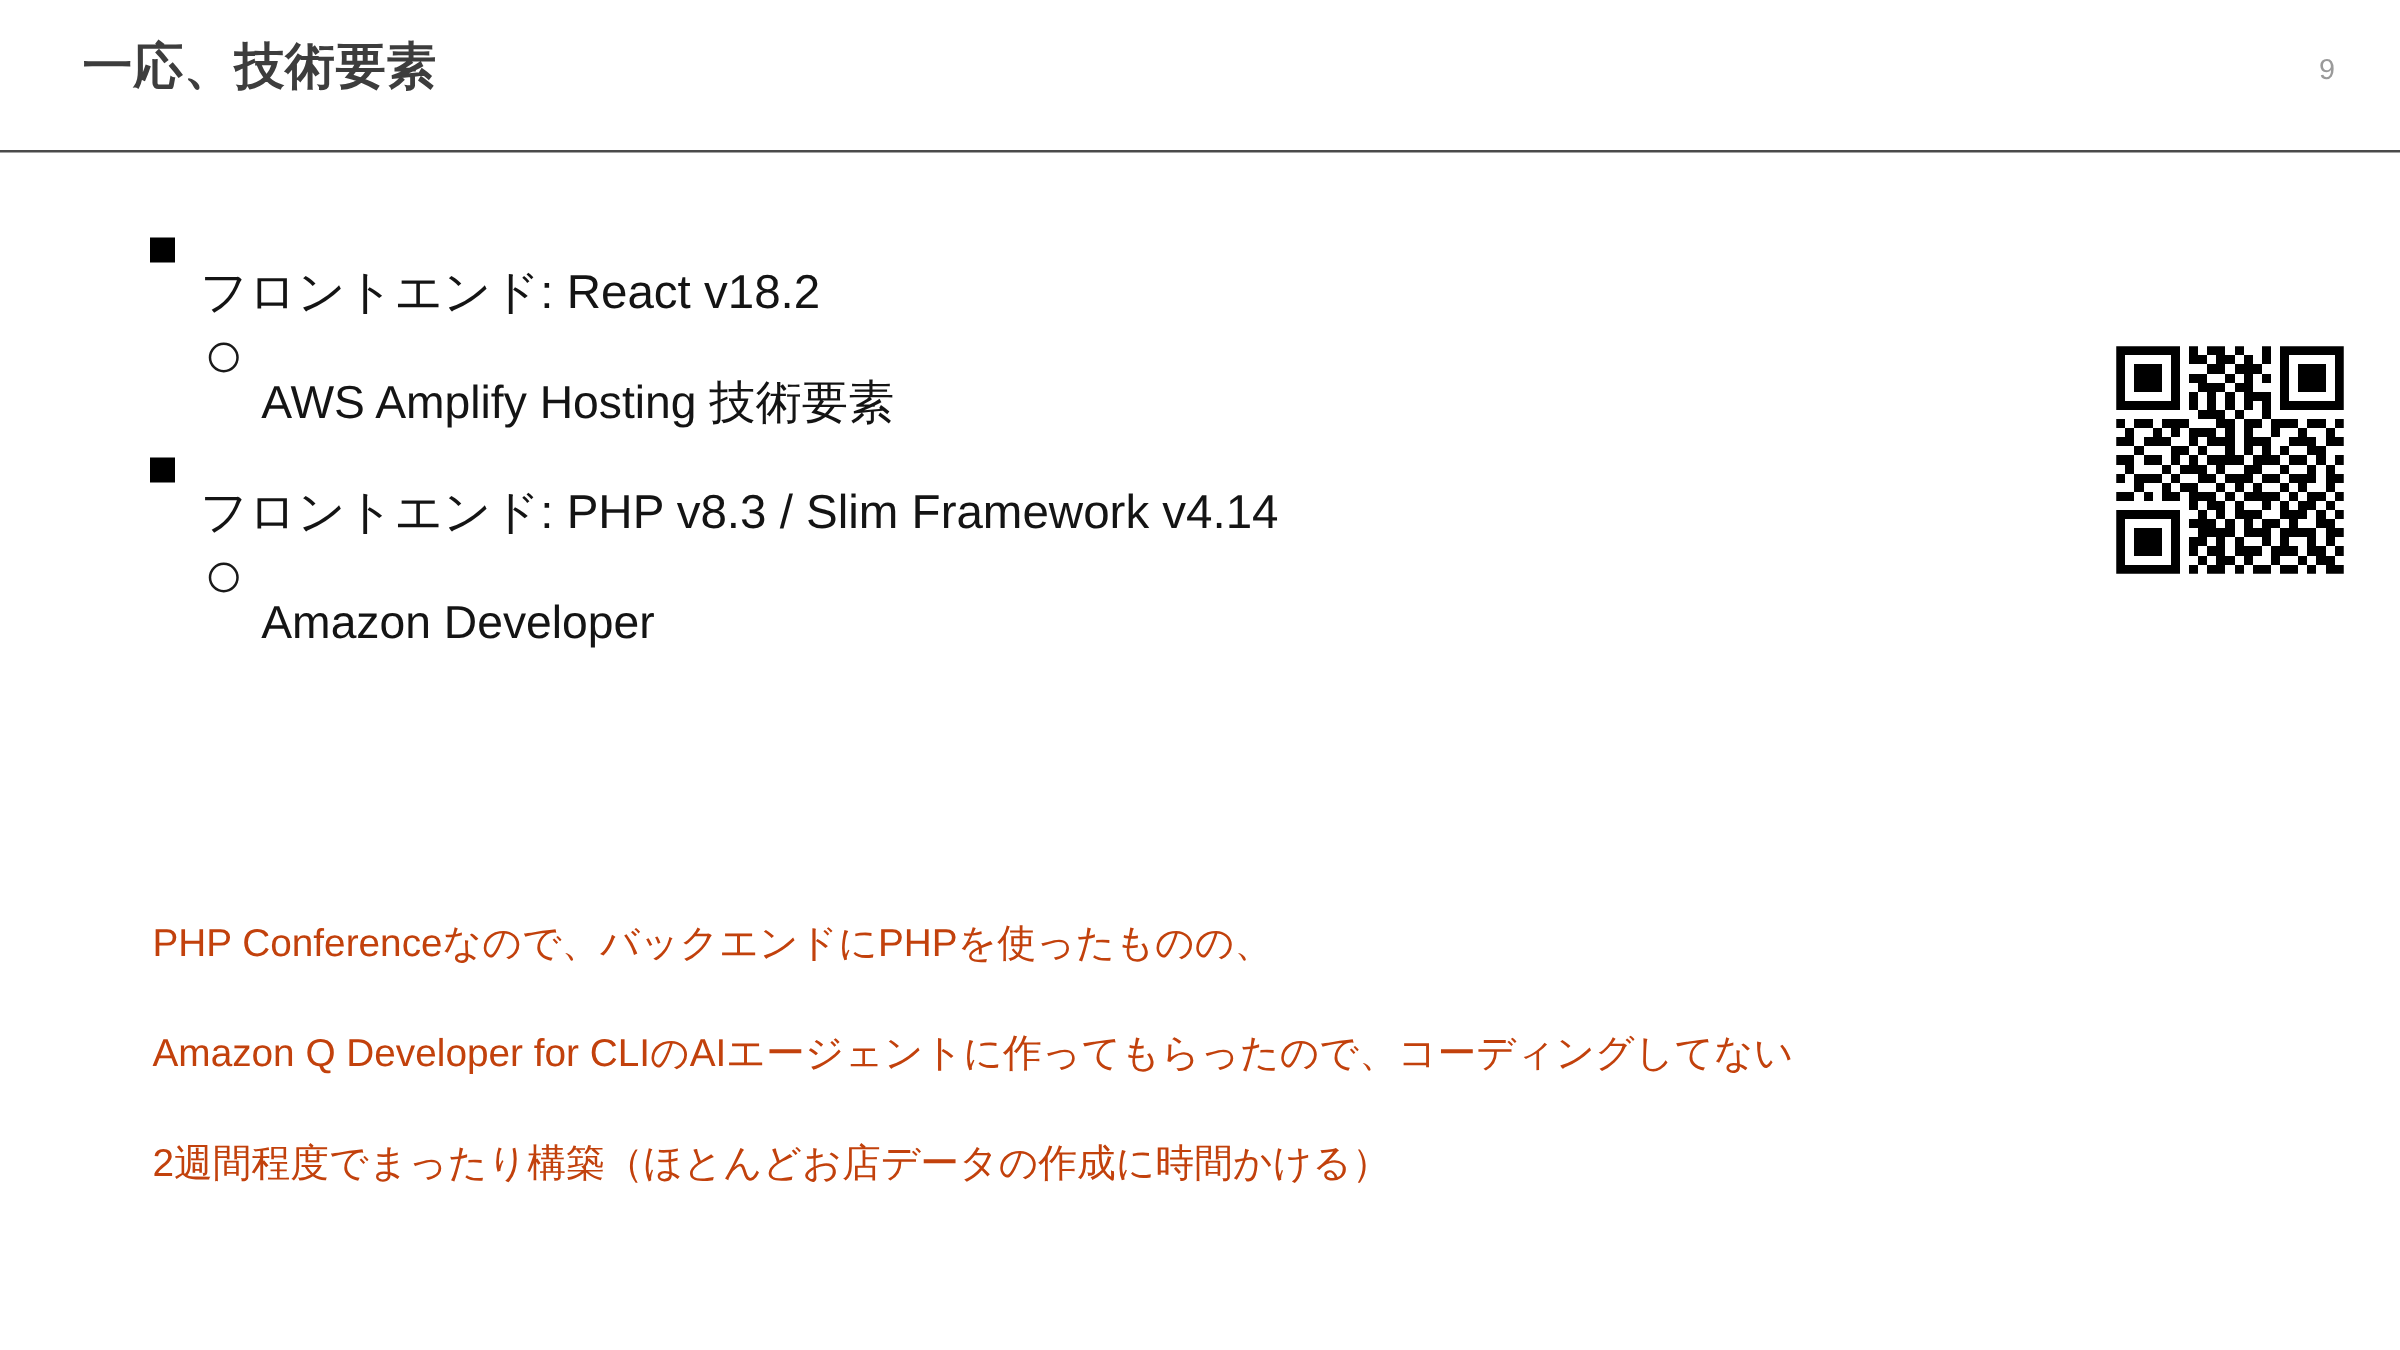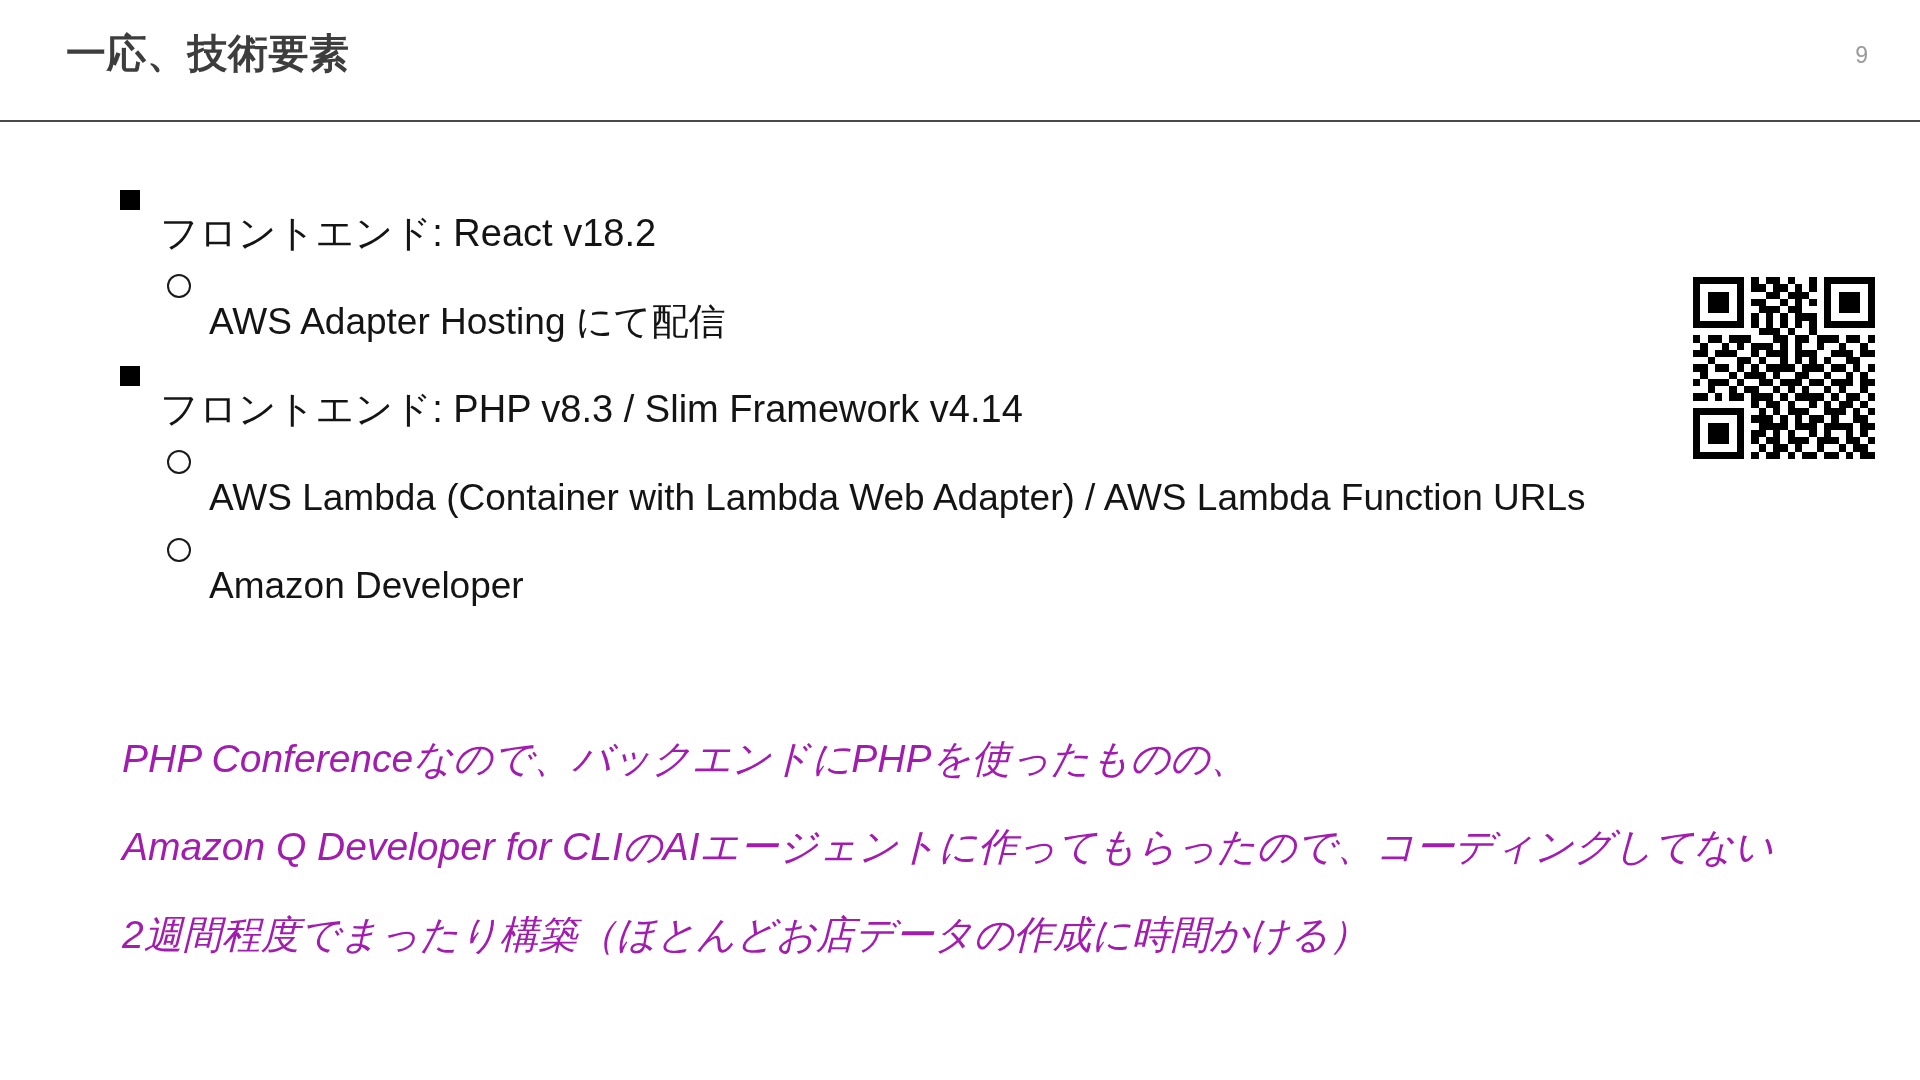--- a/index.html
+++ b/index.html
@@ -137,25 +137,24 @@
 
   
   .note-block {
     position: absolute;
     left: 122px;
     top: 617px;
     width: 1720px;
   }
   .note-line {
     height: 88px;
-    font-size: 39px;
-    color: #a21caf;
+    font-size: 31px;
+    color: #c2410c;
     line-height: 1;
     white-space: nowrap;
-    font-style: italic;
   }
 
   
   .qr-wrap {
     position: absolute;
     left: 1693px;
     top: 155px;
     width: 182px;
     height: 182px;
   }
@@ -181,32 +180,28 @@
 
     <div class="bullet-list">
 
       <div class="bullet-row level-1">
         <span class="marker marker-square"></span>
         <span class="bullet-text">フロントエンド: React v18.2</span>
       </div>
 
       <div class="bullet-row level-2">
         <span class="marker marker-circle"></span>
-        <span class="bullet-text">AWS Adapter Hosting にて配信</span>
+        <span class="bullet-text">AWS Amplify Hosting 技術要素</span>
       </div>
 
       <div class="bullet-row level-1">
         <span class="marker marker-square"></span>
         <span class="bullet-text">フロントエンド: PHP v8.3 / Slim Framework v4.14</span>
       </div>
 
-      <div class="bullet-row level-2">
-        <span class="marker marker-circle"></span>
-        <span class="bullet-text">AWS Lambda (Container with Lambda Web Adapter) / AWS Lambda Function URLs</span>
-      </div>
 
       <div class="bullet-row level-2">
         <span class="marker marker-circle"></span>
         <span class="bullet-text">Amazon Developer</span>
       </div>
 
     </div>
 
     <div class="note-block">
       <div class="note-line">PHP Conferenceなので、バックエンドにPHPを使ったものの、</div>

